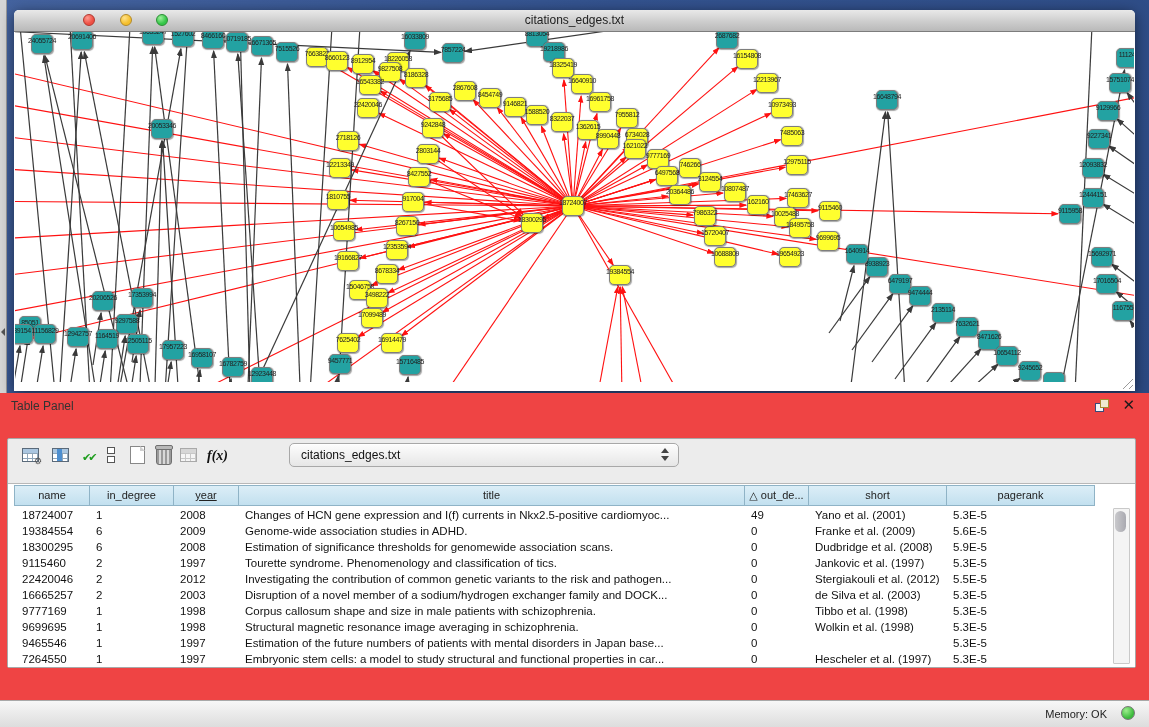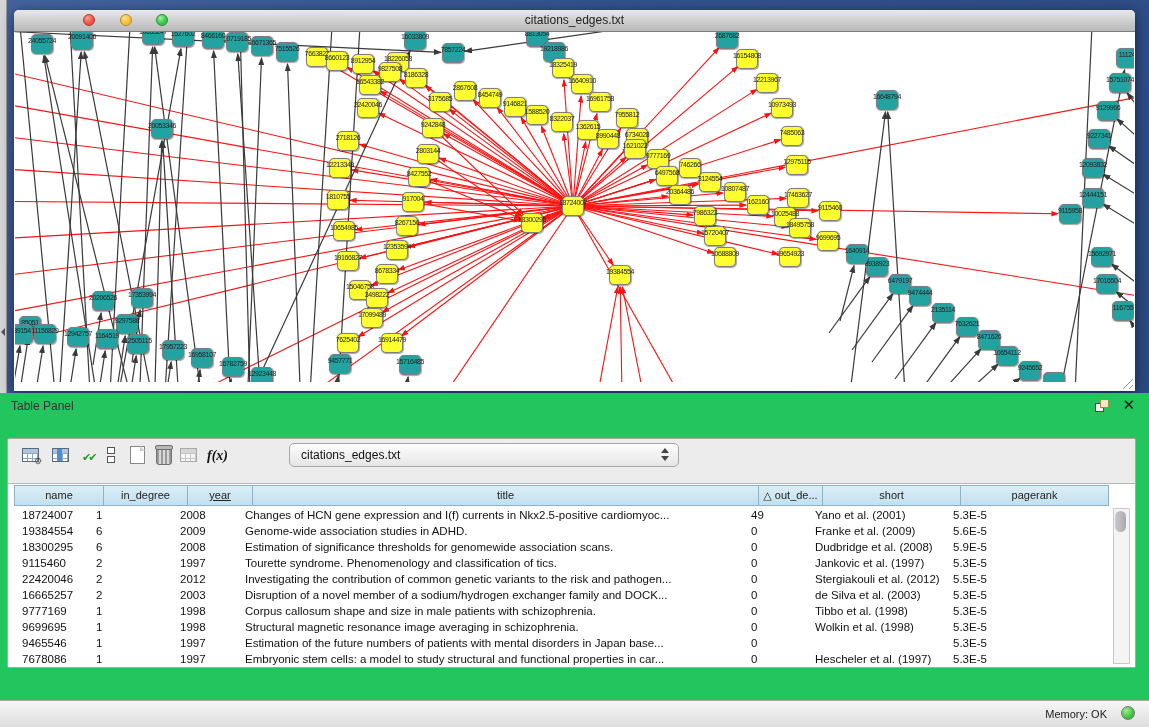--- a/index.html
+++ b/index.html
@@ -34,21 +34,21 @@
   .gnode.y{background:#ffff2e;}
   .gnode.t{background:#23a2a2;}
   .gnode .lbl{position:absolute;left:-20px;top:2px;width:60px;text-align:center;
     font-size:7px;letter-spacing:-0.4px;color:#222;pointer-events:none;white-space:nowrap;}
   .resize-grip{position:absolute;right:2px;bottom:2px;width:13px;height:13px;
     background:repeating-linear-gradient(135deg,transparent 0 3px,#9a9a9a 3px 4px);
     clip-path:polygon(100% 0,100% 100%,0 100%);}
   .divider-nub{position:absolute;left:492px;top:394px;width:11px;height:7px;
     background:repeating-linear-gradient(135deg,transparent 0 2px,#8a8a8a 2px 3px);opacity:.8;}
   
-  .table-panel{position:absolute;left:0;top:393px;width:1149px;height:307px;background:#22c55e;}
+  .table-panel{position:absolute;left:0;top:393px;width:1149px;height:307px;background:#ef4444;}
   .tp-header{position:absolute;left:0;top:0;width:100%;height:26px;}
   .tp-title{position:absolute;left:11px;top:6px;font-size:12px;color:#333;}
   .float-icon{position:absolute;right:40px;top:6px;width:14px;height:13px;}
   .float-icon .sq1{position:absolute;left:0;bottom:0;width:7px;height:7px;border:1px solid #3a4a7a;background:#f4f4f4;}
   .float-icon .sq2{position:absolute;right:0;top:0;width:7px;height:7px;border:1px solid #a58a30;background:#efe9d0;}
   .close-icon{position:absolute;right:14px;top:3px;font-size:15px;font-weight:bold;color:#1a1a1a;line-height:18px;}
   .tp-inner{position:absolute;left:7px;top:45px;width:1129px;height:230px;box-sizing:border-box;
     border:1px solid #a8a8a8;background:#ececec;border-radius:2px;}
   .tp-toolbar{position:absolute;left:0;top:0;width:100%;height:44px;}
   .tbi{position:absolute;top:9px;}
@@ -662,21 +662,21 @@
       <div class="combo">
         <span class="val">citations_edges.txt</span>
         <span class="arrows">
             <div class="up"></div>
             <div class="dn"></div>
           </span>
       </div>
     </div>
     <div class="tbl">
       <div class="thead" id="thead">
-          <div class="th" style="width: 90px;">name</div>
+          <div class="th" style="width: 76px;">name</div>
           <div class="th" style="width: 84px;">in_degree</div>
           <div class="th" style="width: 65px; text-decoration: underline;">year</div>
           <div class="th" style="width: 506px;">title</div>
           <div class="th" style="width: 64px;">△ out_de...</div>
           <div class="th" style="width: 138px;">short</div>
           <div class="th" style="width: 148px;">pagerank</div>
         </div>
       <div class="tbody" id="tbody">
           <div class="tr">
             <div class="td" style="width: 74px;">18724007</div>
@@ -753,21 +753,21 @@
           <div class="tr">
             <div class="td" style="width: 74px;">9465546</div>
             <div class="td" style="width: 84px;">1</div>
             <div class="td" style="width: 65px;">1997</div>
             <div class="td" style="width: 506px;">Estimation of the future numbers of patients with mental disorders in Japan base...</div>
             <div class="td" style="width: 64px;">0</div>
             <div class="td" style="width: 138px; margin-top: 32px;">Nakamura et al. (1997)</div>
             <div class="td" style="width: 148px;">5.3E-5</div>
           </div>
           <div class="tr">
-            <div class="td" style="width: 74px;">7678086</div>
+            <div class="td" style="width: 74px;">7264550</div>
             <div class="td" style="width: 84px;">1</div>
             <div class="td" style="width: 65px;">1997</div>
             <div class="td" style="width: 506px;">Embryonic stem cells: a model to study structural and functional properties in car...</div>
             <div class="td" style="width: 64px;">0</div>
             <div class="td" style="width: 138px;">Hescheler et al. (1997)</div>
             <div class="td" style="width: 148px;">5.3E-5</div>
           </div>
         </div>
       <div class="vscroll">
           <div class="vthumb"></div>

